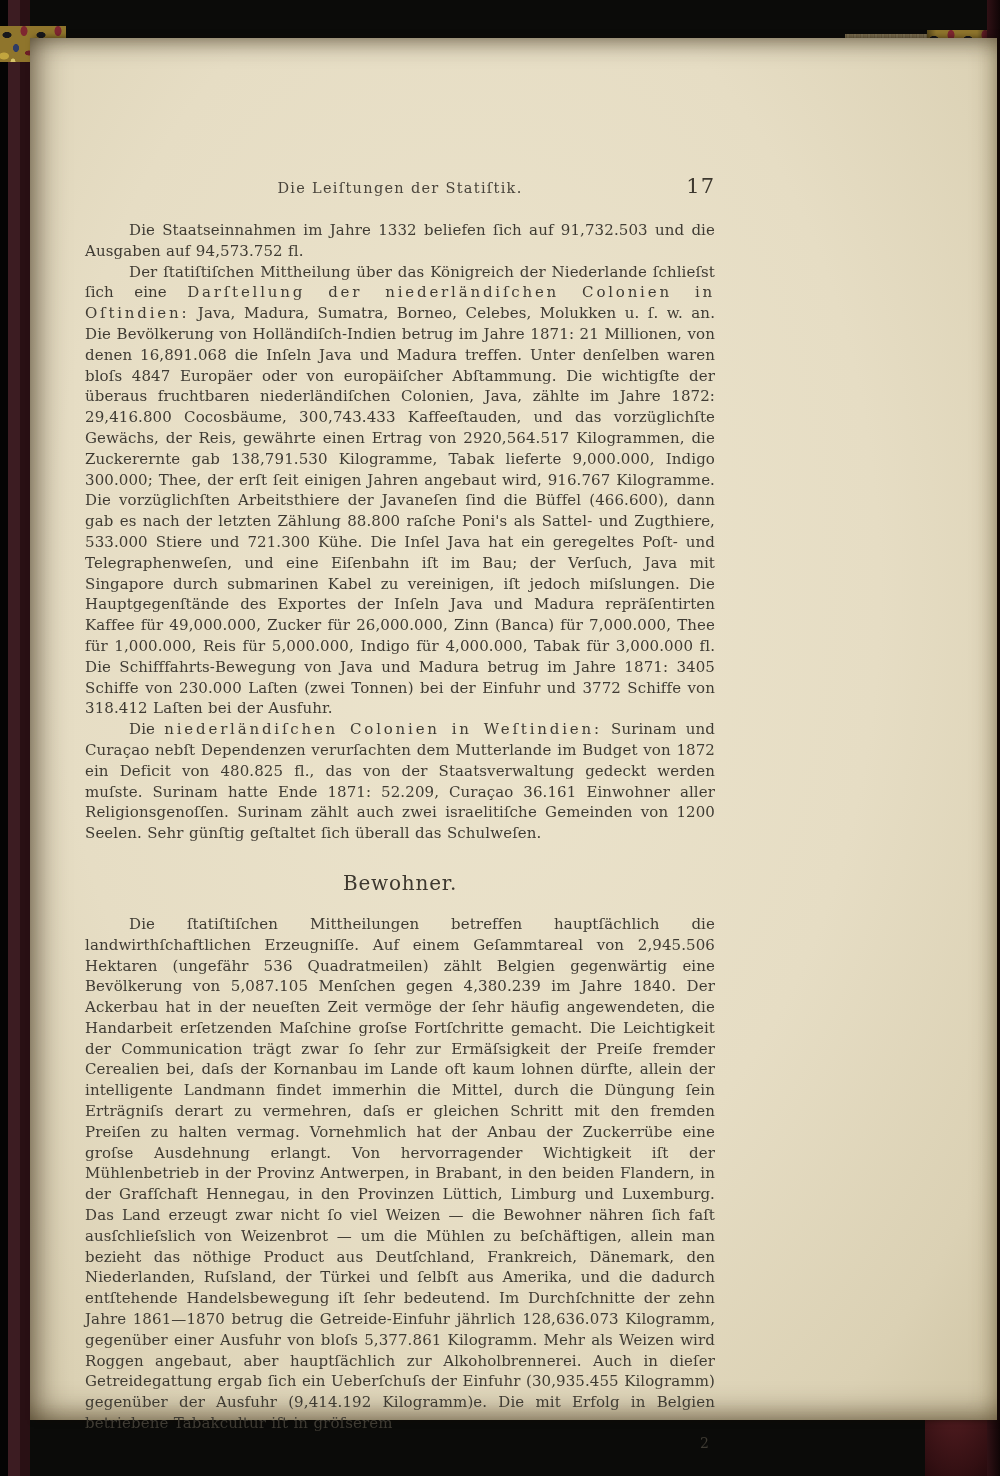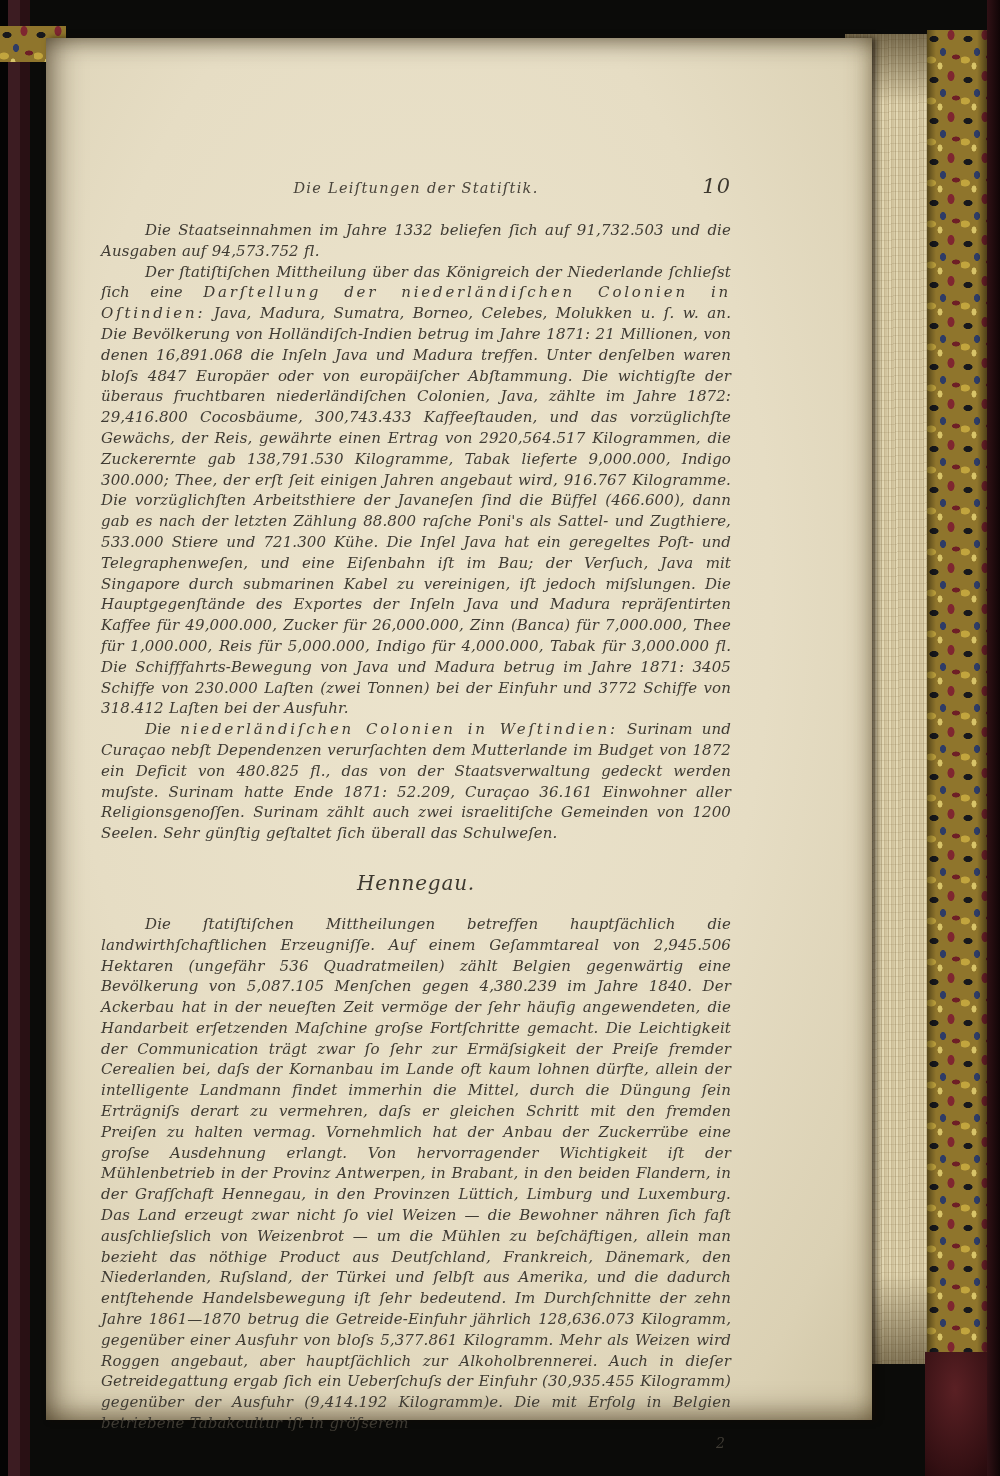--- a/index.html
+++ b/index.html
@@ -43,29 +43,28 @@
   .fore-edge{
     position:absolute;left:845px;top:34px;width:82px;height:1330px;
     background:
       linear-gradient(180deg, rgba(55,42,18,.60) 0px, rgba(55,42,18,0) 70px),
       linear-gradient(0deg, rgba(55,42,18,.55) 0px, rgba(55,42,18,0) 90px),
       repeating-linear-gradient(178deg, rgba(120,100,60,0) 0 7px, rgba(120,100,60,.14) 7px 8px),
       repeating-linear-gradient(90deg,#d9cda8 0 1px,#bfb08a 1px 2px,#e3d8b4 2px 4px,#c8b992 4px 5px,#d2c49e 5px 7px);
   }
   
   .page{
-    position:absolute;left:46px;top:38px;width:826px;height:1382px;
+    position:absolute;left:30px;top:38px;width:967px;height:1382px;
     background:radial-gradient(ellipse at 45% 40%, #ece4cd 0%, #e6ddc4 55%, #dbd1b4 85%, #cfc4a4 100%);
     box-shadow:
       inset 20px 0 30px -12px rgba(50,35,15,.55),
       inset -14px 0 24px -12px rgba(95,75,38,.45),
       inset 0 16px 24px -14px rgba(50,40,20,.55),
       inset 0 -20px 28px -14px rgba(60,45,20,.5),
       4px 0 6px rgba(18,11,4,.65);
-    font-style: italic;
   }
   .page-inner{position:absolute;left:55px;top:142px;width:630px;color:#3f3b33;}
   .page-header{position:relative;height:26px;margin-bottom:14px;}
   .running-title{
     display:block;text-align:center;
     font-size:14.5px;letter-spacing:1.3px;color:#49443b;
   }
   .page-number{
     position:absolute;right:0px;top:-6px;
     font-size:21px;color:#3d382f;letter-spacing:1px;
@@ -96,30 +95,30 @@
   <div class="fore-edge"></div>
   <div class="marble-strip marble-tex"></div>
   <div class="leather-bottom-right"></div>
   <div class="leather-right"></div>
 
   <div class="page">
     <div class="page-inner">
 
       <div class="page-header">
         <span class="running-title">Die Leiſtungen der Statiſtik.</span>
-        <span class="page-number">10</span>
+        <span class="page-number">17</span>
       </div>
 
       <p class="body-para">Die Staatseinnahmen im Jahre 1332 beliefen ſich auf 91,732.503 und die Ausgaben auf 94,573.752 fl.</p>
 
       <p class="body-para"><span>Der ſtatiſtiſchen Mittheilung über das Königreich der Niederlande ſchlieſst ſich eine </span><span class="sperr">Darſtellung der niederländiſchen Colonien in Oſtindien:</span><span> Java, Madura, Sumatra, Borneo, Celebes, Molukken u. ſ. w. an. Die Bevölkerung von Holländiſch-Indien betrug im Jahre 1871: 21 Millionen, von denen 16,891.068 die Inſeln Java und Madura treffen. Unter denſelben waren bloſs 4847 Europäer oder von europäiſcher Abſtammung. Die wichtigſte der überaus fruchtbaren niederländiſchen Colonien, Java, zählte im Jahre 1872: 29,416.800 Cocosbäume, 300,743.433 Kaffeeſtauden, und das vorzüglichſte Gewächs, der Reis, gewährte einen Ertrag von 2920,564.517 Kilogrammen, die Zuckerernte gab 138,791.530 Kilogramme, Tabak lieferte 9,000.000, Indigo 300.000; Thee, der erſt ſeit einigen Jahren angebaut wird, 916.767 Kilogramme. Die vorzüglichſten Arbeitsthiere der Javaneſen ſind die Büffel (466.600), dann gab es nach der letzten Zählung 88.800 raſche Poni's als Sattel- und Zugthiere, 533.000 Stiere und 721.300 Kühe. Die Inſel Java hat ein geregeltes Poſt- und Telegraphenweſen, und eine Eiſenbahn iſt im Bau; der Verſuch, Java mit Singapore durch submarinen Kabel zu vereinigen, iſt jedoch miſslungen. Die Hauptgegenſtände des Exportes der Inſeln Java und Madura repräſentirten Kaffee für 49,000.000, Zucker für 26,000.000, Zinn (Banca) für 7,000.000, Thee für 1,000.000, Reis für 5,000.000, Indigo für 4,000.000, Tabak für 3,000.000 fl. Die Schifffahrts-Bewegung von Java und Madura betrug im Jahre 1871: 3405 Schiffe von 230.000 Laſten (zwei Tonnen) bei der Einfuhr und 3772 Schiffe von 318.412 Laſten bei der Ausfuhr.</span></p>
 
       <p class="body-para"><span>Die </span><span class="sperr">niederländiſchen Colonien in Weſtindien:</span><span> Surinam und Curaçao nebſt Dependenzen verurſachten dem Mutterlande im Budget von 1872 ein Deficit von 480.825 fl., das von der Staatsverwaltung gedeckt werden muſste. Surinam hatte Ende 1871: 52.209, Curaçao 36.161 Einwohner aller Religionsgenoſſen. Surinam zählt auch zwei israelitiſche Gemeinden von 1200 Seelen. Sehr günſtig geſtaltet ſich überall das Schulweſen.</span></p>
 
-      <h2 class="section-heading">Hennegau.</h2>
+      <h2 class="section-heading">Bewohner.</h2>
 
       <p class="body-para">Die ſtatiſtiſchen Mittheilungen betreffen hauptſächlich die landwirthſchaftlichen Erzeugniſſe. Auf einem Geſammtareal von 2,945.506 Hektaren (ungefähr 536 Quadratmeilen) zählt Belgien gegenwärtig eine Bevölkerung von 5,087.105 Menſchen gegen 4,380.239 im Jahre 1840. Der Ackerbau hat in der neueſten Zeit vermöge der ſehr häufig angewendeten, die Handarbeit erſetzenden Maſchine groſse Fortſchritte gemacht. Die Leichtigkeit der Communication trägt zwar ſo ſehr zur Ermäſsigkeit der Preiſe fremder Cerealien bei, daſs der Kornanbau im Lande oft kaum lohnen dürfte, allein der intelligente Landmann findet immerhin die Mittel, durch die Düngung ſein Erträgniſs derart zu vermehren, daſs er gleichen Schritt mit den fremden Preiſen zu halten vermag. Vornehmlich hat der Anbau der Zuckerrübe eine groſse Ausdehnung erlangt. Von hervorragender Wichtigkeit iſt der Mühlenbetrieb in der Provinz Antwerpen, in Brabant, in den beiden Flandern, in der Grafſchaft Hennegau, in den Provinzen Lüttich, Limburg und Luxemburg. Das Land erzeugt zwar nicht ſo viel Weizen — die Bewohner nähren ſich faſt ausſchlieſslich von Weizenbrot — um die Mühlen zu beſchäftigen, allein man bezieht das nöthige Product aus Deutſchland, Frankreich, Dänemark, den Niederlanden, Ruſsland, der Türkei und ſelbſt aus Amerika, und die dadurch entſtehende Handelsbewegung iſt ſehr bedeutend. Im Durchſchnitte der zehn Jahre 1861—1870 betrug die Getreide-Einfuhr jährlich 128,636.073 Kilogramm, gegenüber einer Ausfuhr von bloſs 5,377.861 Kilogramm. Mehr als Weizen wird Roggen angebaut, aber hauptſächlich zur Alkoholbrennerei. Auch in dieſer Getreidegattung ergab ſich ein Ueberſchuſs der Einfuhr (30,935.455 Kilogramm) gegenüber der Ausfuhr (9,414.192 Kilogramm)e. Die mit Erfolg in Belgien betriebene Tabakcultur iſt in gröſserem</p>
 
       <p class="signature">2</p>
 
     </div>
   </div>
 
 </div>
 

